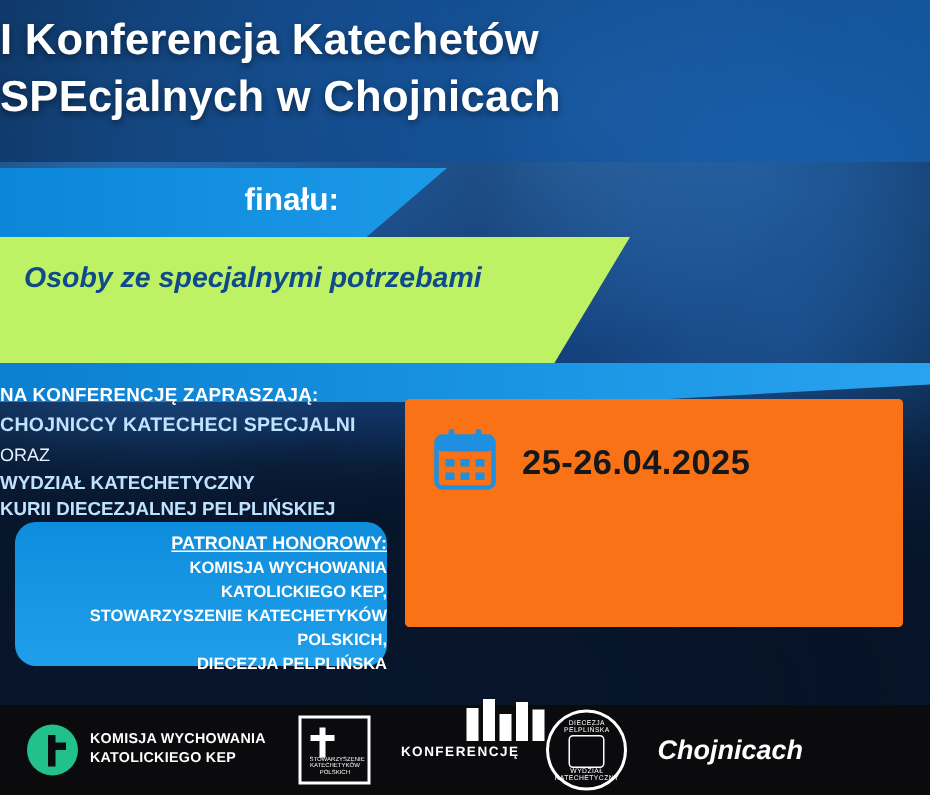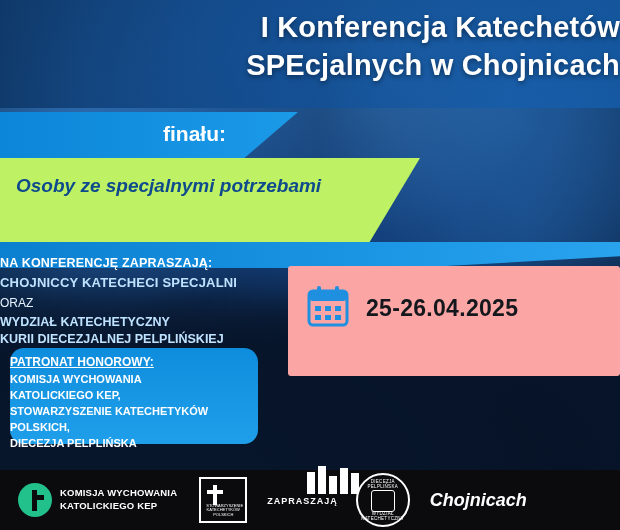--- a/index.html
+++ b/index.html
@@ -65,21 +65,21 @@
     position: absolute;
     left: 0; top: 0;
     width: 620px;
     height: 108px;
     background: linear-gradient(90deg, rgba(12,52,100,.82) 0%, rgba(16,78,150,.70) 45%, rgba(20,100,185,.62) 100%);
   }
   .title-wrap {
     position: absolute;
     left: 0; top: 8px;
     width: 620px;
-    text-align: right;
+    text-align: left;
     color: #ffffff;
     font-size: 29px;
     font-weight: bold;
     line-height: 1.32;
     letter-spacing: .2px;
     text-shadow: 0 2px 5px rgba(0,0,0,.45);
   }
 
   
   .final-chip {
@@ -165,44 +165,44 @@
   
   .patron-box {
     position: absolute;
     left: 10px;
     top: 348px;
     width: 248px;
     height: 96px;
     background: linear-gradient(180deg, #0f8ddd 0%, #1f9fea 100%);
     border-radius: 14px;
     color: #ffffff;
-    text-align: left;
+    text-align: right;
     padding-top: 7px;
     box-sizing: border-box;
   }
   .patron-title {
     font-size: 12px;
     font-weight: bold;
     text-decoration: underline;
     margin-bottom: 3px;
   }
   .patron-line {
     font-size: 11px;
     font-weight: bold;
     line-height: 1.45;
   }
 
   
   .details-card {
     position: absolute;
-    left: 288px;
+    left: 270px;
     top: 266px;
     width: 332px;
-    height: 110px;
-    background: #fca5a5;
+    height: 152px;
+    background: #f97316;
     border-radius: 3px;
   }
   .row-date {
     position: absolute;
     left: 18px;
     top: 18px;
     display: flex;
     align-items: center;
   }
   .row-place {
@@ -457,21 +457,21 @@
 
     <div class="logo-box">
       <span class="cross"></span>
       <span class="mini">STOWARZYSZENIE KATECHETYKÓW POLSKICH</span>
     </div>
 
     <div class="logo-pelp">
       <span class="pelp-art">
         <i></i><i></i><i></i><i></i><i></i>
       </span>
-      <div class="pelp-label">ZAPRASZAJĄ</div>
+      <div class="pelp-label">KONFERENCJĘ</div>
     </div>
 
     <div class="logo-seal">
       <span class="seal-top">DIECEZJA PELPLIŃSKA</span>
       <span class="seal-mid"></span>
       <span class="seal-bot">WYDZIAŁ KATECHETYCZNY</span>
     </div>
 
     <div class="logo-pielgrzym">Chojnicach</div>
 

